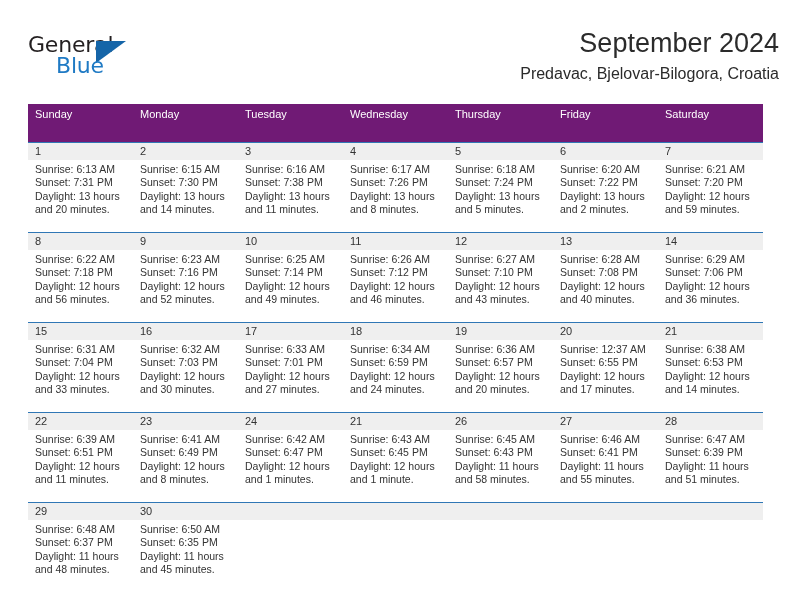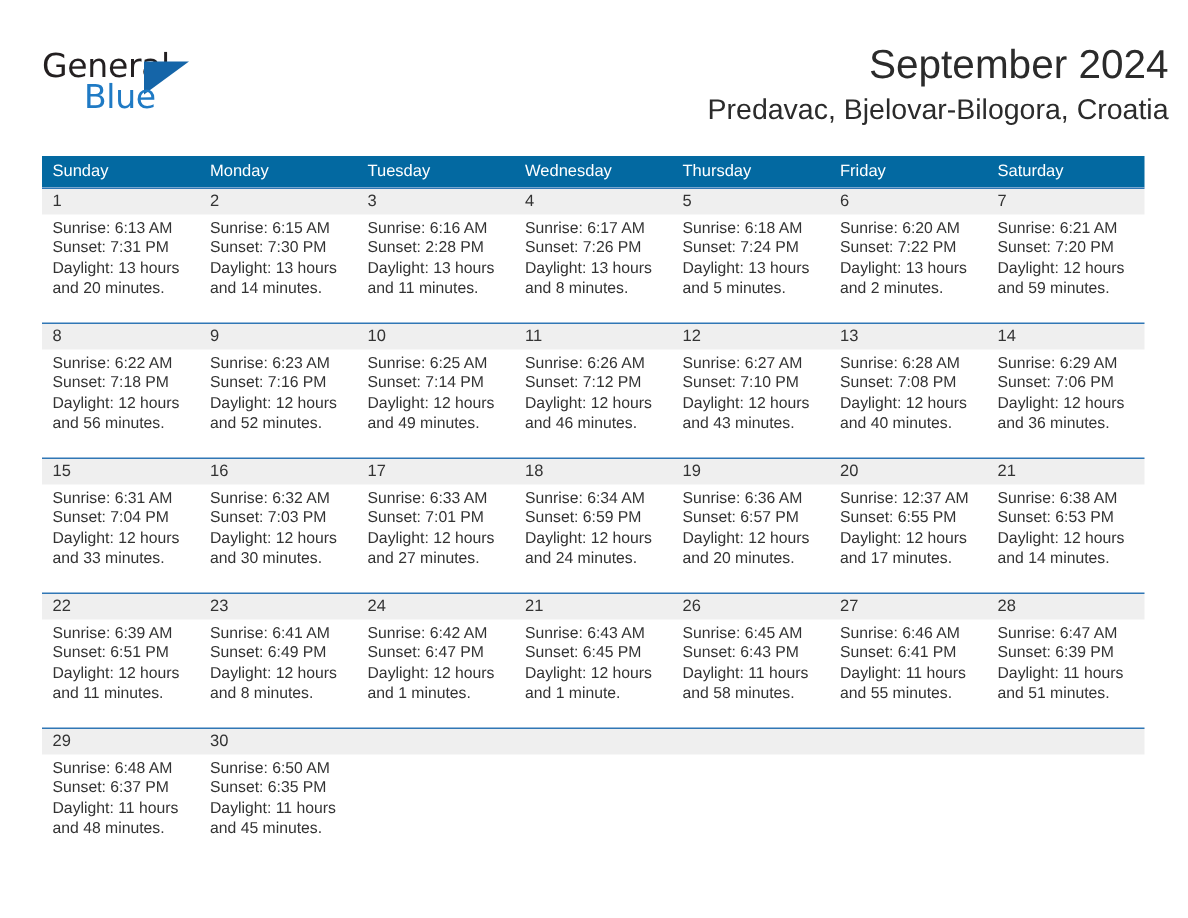--- a/index.html
+++ b/index.html
@@ -73,39 +73,39 @@
   .cal-title {
     font-size: 27px;
     color: #2b2b2b;
     font-weight: normal;
     line-height: 34px;
     white-space: nowrap;
     font-family: "Liberation Sans", sans-serif;
   }
   .cal-subtitle {
     margin-top: 5px;
-    font-size: 19px;
+    font-size: 16px;
     color: #2b2b2b;
     line-height: 17px;
     white-space: nowrap;
     font-family: "Liberation Sans", sans-serif;
     margin-left: 16px;
   }
 
   
   .calendar {
     position: absolute;
     left: 28px;
     top: 104px;
     width: 735px;
   }
   .weekday-row {
     display: flex;
-    background: #0369a1;
-    height: 21px;
+    background: #701a75;
+    height: 38px;
   }
   .weekday {
     flex: 1 1 0;
     font-size: 11px;
     color: #ffffff;
     line-height: 21px;
     padding-left: 7px;
     box-sizing: border-box;
     white-space: nowrap;
     overflow: hidden;
@@ -204,21 +204,21 @@
           <div class="line">and 20 minutes.</div>
         </div>
         <div class="cell">
           <div class="line">Sunrise: 6:15 AM</div>
           <div class="line">Sunset: 7:30 PM</div>
           <div class="line">Daylight: 13 hours</div>
           <div class="line">and 14 minutes.</div>
         </div>
         <div class="cell">
           <div class="line">Sunrise: 6:16 AM</div>
-          <div class="line">Sunset: 2:28 PM</div>
+          <div class="line">Sunset: 7:38 PM</div>
           <div class="line">Daylight: 13 hours</div>
           <div class="line">and 11 minutes.</div>
         </div>
         <div class="cell">
           <div class="line">Sunrise: 6:17 AM</div>
           <div class="line">Sunset: 7:26 PM</div>
           <div class="line">Daylight: 13 hours</div>
           <div class="line">and 8 minutes.</div>
         </div>
         <div class="cell">

